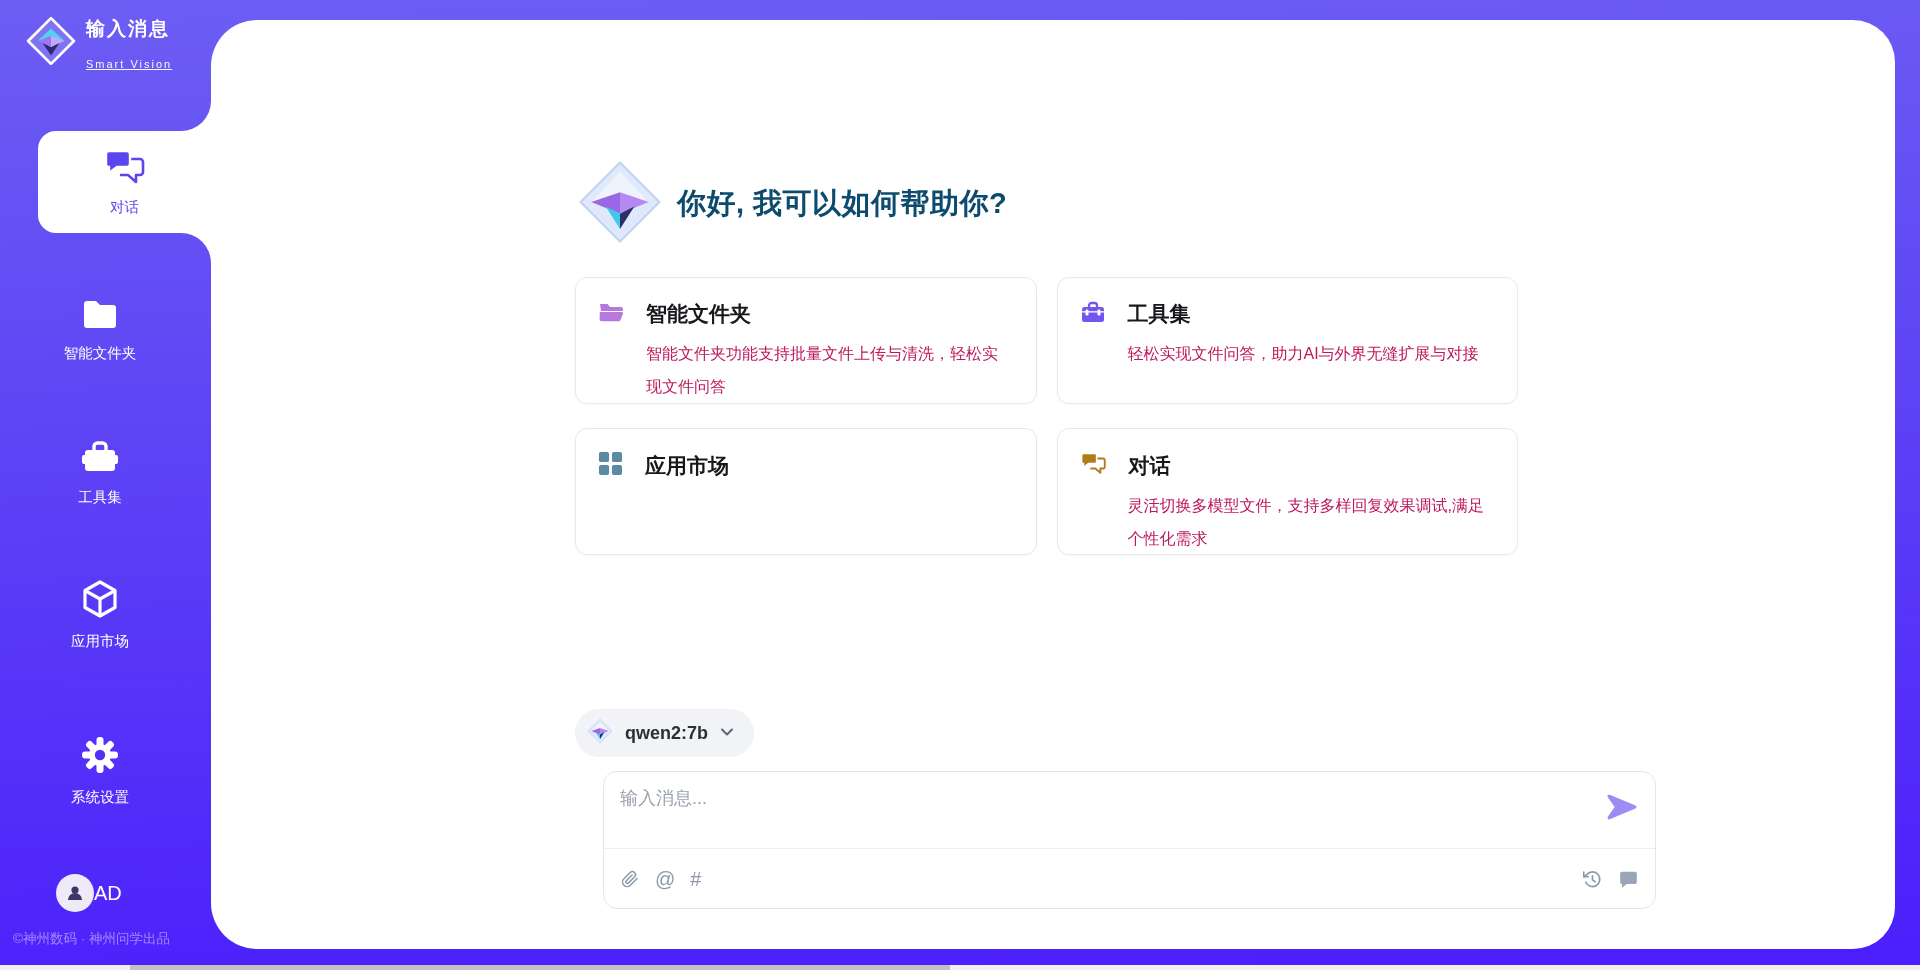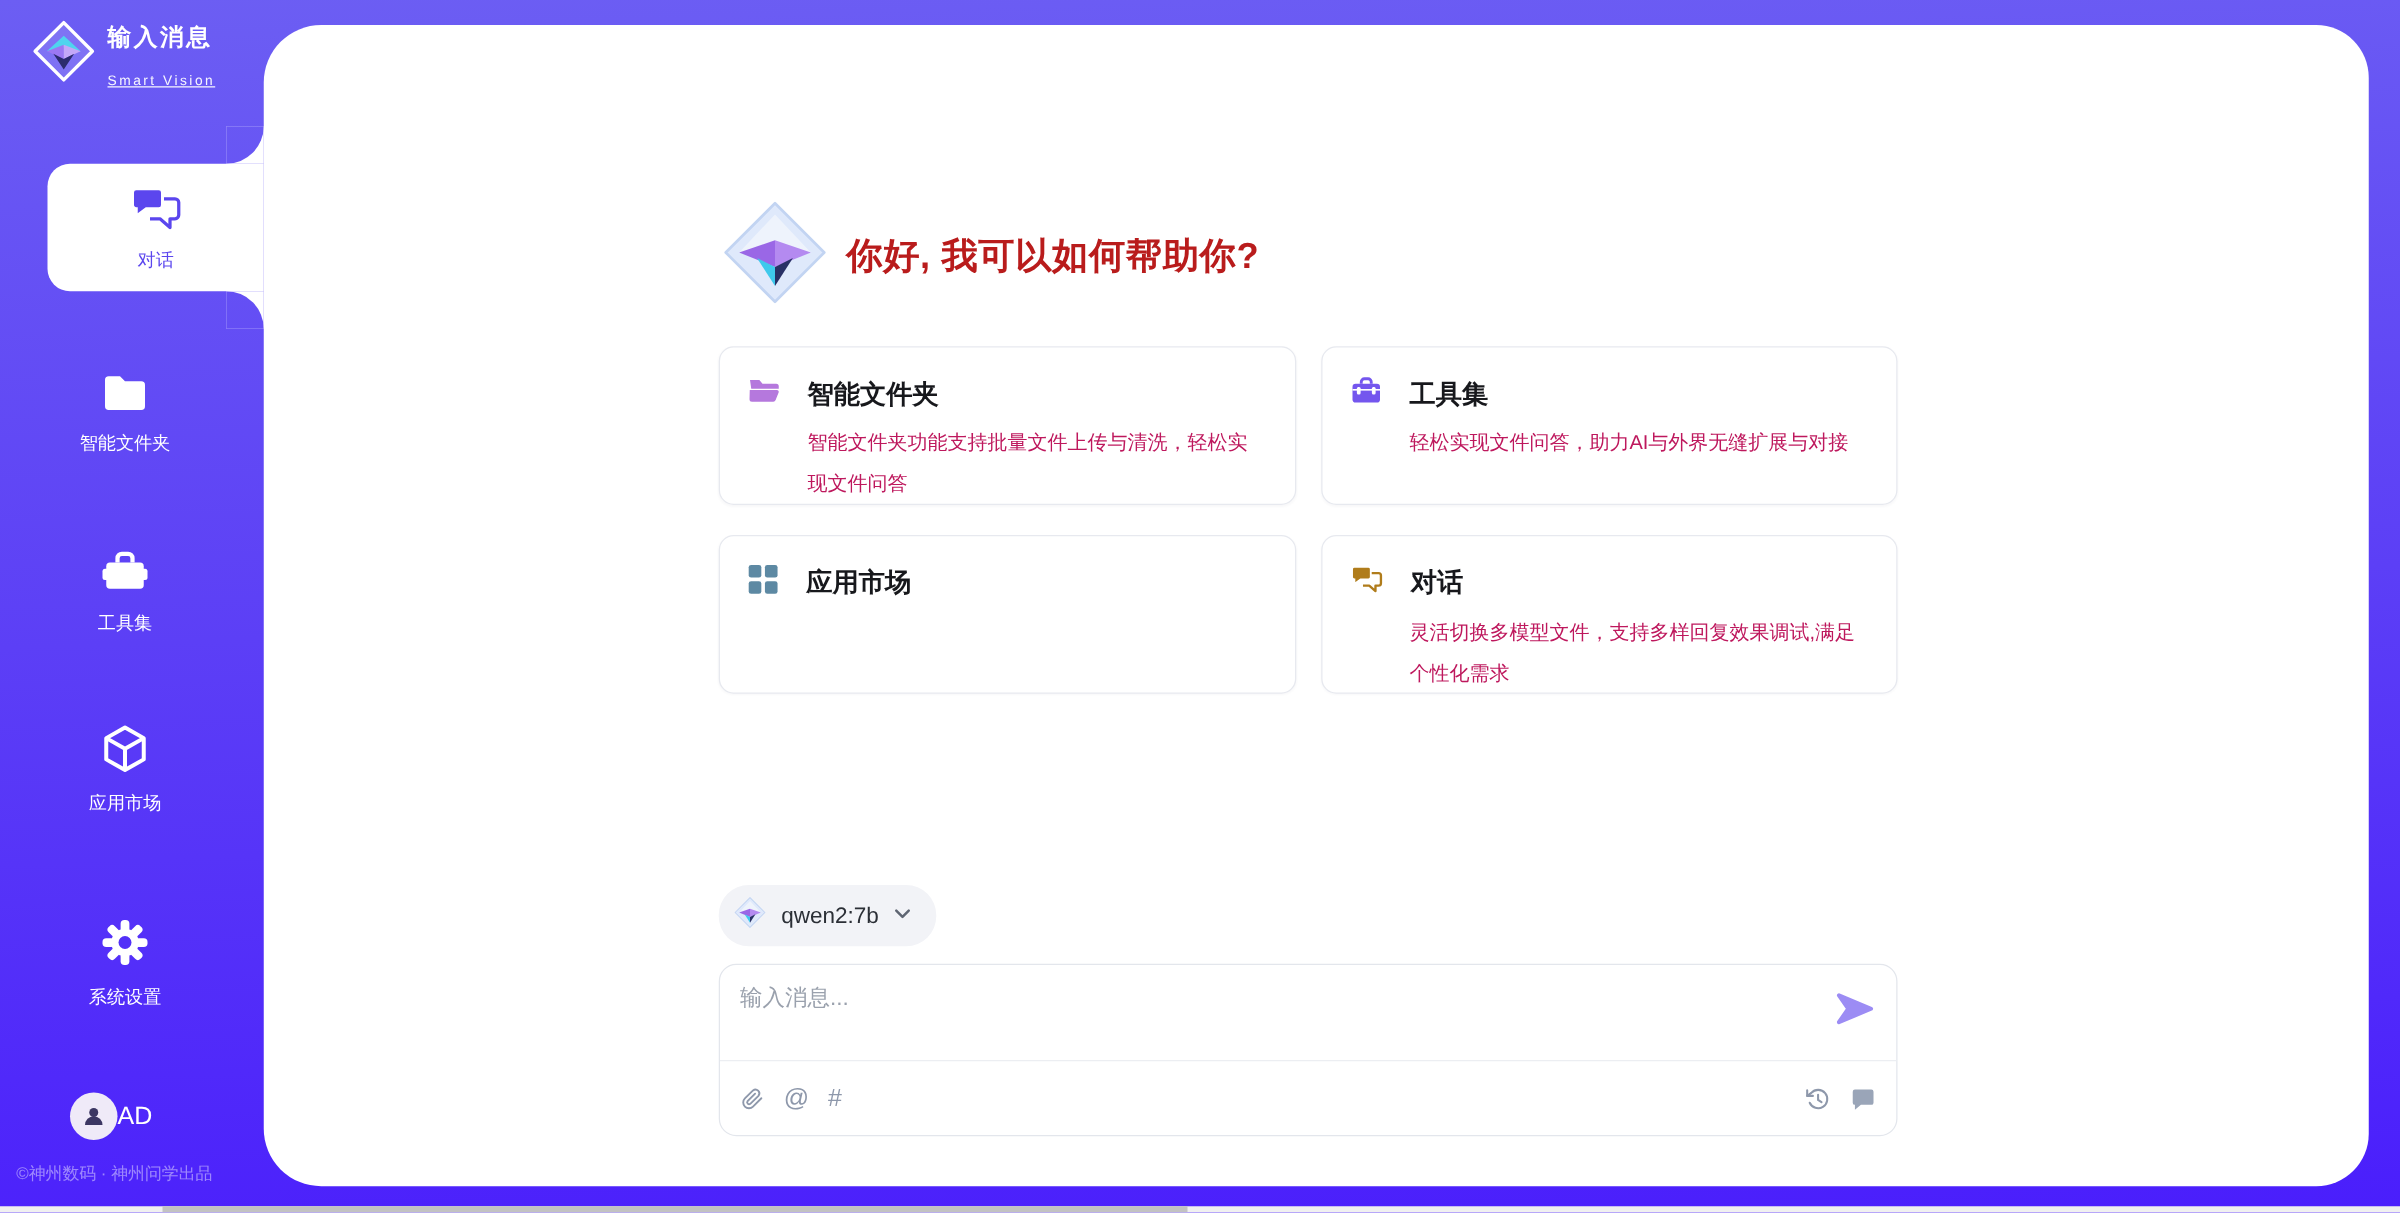--- a/index.html
+++ b/index.html
@@ -48,42 +48,42 @@
   .nav-item .nav-label{ font-size:14.5px; }
 
   .user-row{ position:absolute; left:56px; top:874px; display:flex; align-items:center; cursor:pointer; }
   .avatar{ width:38px; height:38px; border-radius:50%; background:#efeaf8; display:flex; align-items:center; justify-content:center; }
   .user-name{ color:#fff; font-size:20px; font-weight:500; }
   .copyright{ position:absolute; left:13px; top:930px; color:rgba(255,255,255,.45); font-size:13.5px; }
 
   
   .content-col{ position:absolute; left:364px; top:0; width:943px; height:100%; }
   .welcome{ position:absolute; top:138px; left:2px; display:flex; align-items:center; gap:14px; }
-  .welcome h1{ font-size:29px; font-weight:800; color:#b91c1c; letter-spacing:.5px; }
+  .welcome h1{ font-size:29px; font-weight:800; color:#0c4a6e; letter-spacing:.5px; }
 
   .cards{ position:absolute; top:257px; left:0; width:943px;
     display:grid; grid-template-columns:1fr 1fr; gap:24px 20px; }
   .card{
     height:127px; background:#fff; border:1px solid #e7e9ef; border-radius:12px;
     padding:22px 26px 0 22px; cursor:pointer; box-shadow:0 1px 2px rgba(30,30,60,.03);
   }
   .card-head{ display:flex; align-items:center; gap:22px; }
   .card-title{ font-size:21px; font-weight:700; color:#17181c; }
   .card-desc{ margin:9px 0 0 48px; font-size:16px; line-height:33px; color:#be185d; }
 
   .composer{ position:absolute; bottom:40px; left:0; width:943px; }
   .model-pill{
     display:inline-flex; align-items:center; gap:12px;
     background:#f2f3f7; border-radius:24px; padding:9px 20px 9px 12px;
     margin-bottom:14px; cursor:pointer;
   }
-  .model-name{ font-size:18px; color:#2b2f36; font-weight:400;text-align:center; }
+  .model-name{ font-size:18px; color:#2b2f36; font-weight:700;text-align:center; }
   .input-box{
-    position:relative; width:943px; height:138px;
-    border:1.5px solid #e3e6ec; border-radius:14px; background:#fff;
+    position:relative; width:1053px; height:138px;
+    border:1.5px solid #e3e6ec; border-radius:14px; background:#fff;margin-left:28px;
   }
   .input-box textarea{
     position:absolute; top:14px; left:16px; width:860px; height:52px;
     border:none; outline:none; resize:none; background:transparent;
     font-family:"Liberation Sans","DejaVu Sans",sans-serif;
     font-size:18px; color:#333;
   }
   .input-box textarea::placeholder{ color:#9aa1ad; }
   .send-btn{ position:absolute; right:18px; top:22px; width:30px; height:26px; border:none; background:none; cursor:pointer; }
   .input-divider{ position:absolute; left:0; right:0; top:76px; border-top:1px solid #eceef2; }

